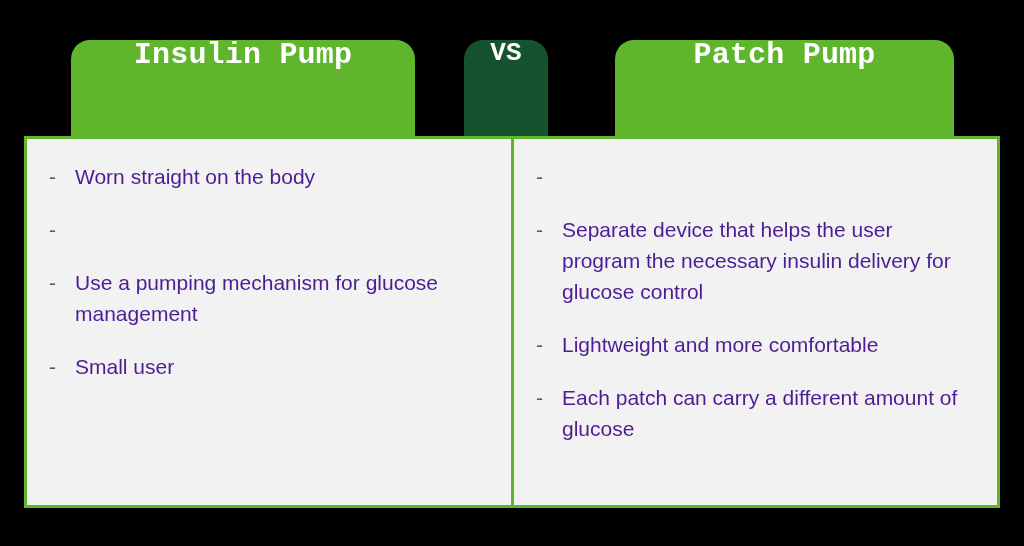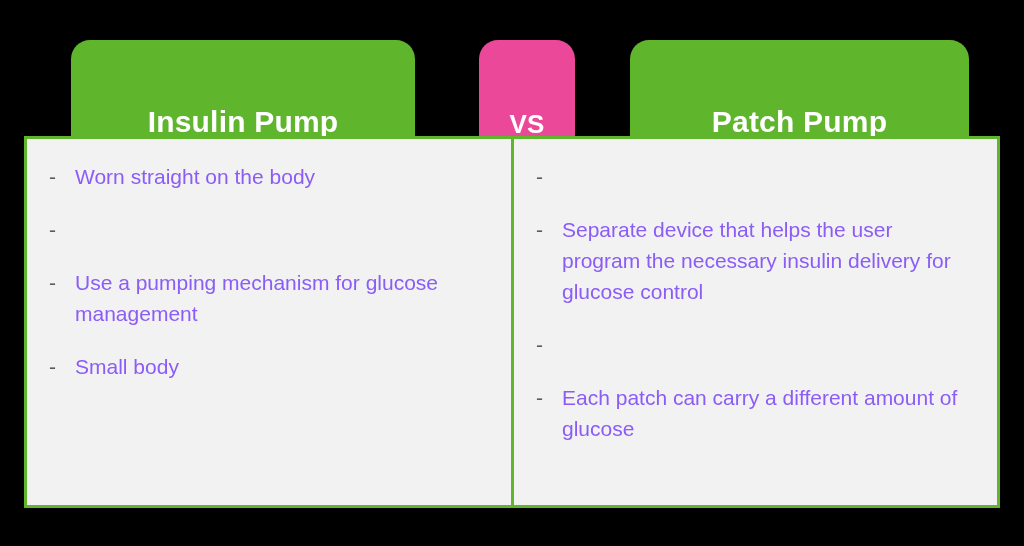--- a/index.html
+++ b/index.html
@@ -30,49 +30,50 @@
     width: 1024px;
     height: 137px;
   }
 
   .tab {
     position: absolute;
     top: 40px;
     height: 97px;
     border-radius: 19px 19px 0 0;
     display: flex;
-    align-items: flex-end;
+    align-items: flex-start;
     justify-content: center;
     box-sizing: border-box;
+    font-family: Liberation Mono, monospace;
   }
 
   .tab-label {
     color: #ffffff;
     font-weight: bold;
     letter-spacing: 0.2px;
     line-height: 1;
     white-space: nowrap;
   }
 
   .tab-left {
     left: 71px;
     width: 344px;
     background: #5FB52C;
   }
   .tab-left .tab-label { font-size: 30px; }
 
   .tab-vs {
-    left: 479px;
-    width: 96px;
-    background: #ec4899;
+    left: 464px;
+    width: 84px;
+    background: #14532d;
   }
   .tab-vs .tab-label { font-size: 26px; }
 
   .tab-right {
-    left: 630px;
+    left: 615px;
     width: 339px;
     background: #5FB52C;
   }
   .tab-right .tab-label { font-size: 30px; }
 
   
   .panel {
     position: absolute;
     left: 24px;
     top: 136px;
@@ -121,21 +122,21 @@
 
   .dash {
     flex: 0 0 auto;
     width: 26px;
     color: #5A5A5A;
     font-size: 21px;
     line-height: 31px;
   }
 
   .bullet-text {
-    color: #8b5cf6;
+    color: #4c1d95;
     font-size: 21px;
     line-height: 31px;
   }
 
   .col-left .bullet-text { max-width: 400px; }
   .col-right .bullet-text { max-width: 400px; }
 </style>
 </head>
 <body>
 
@@ -171,21 +172,21 @@
           <span class="dash">-</span>
         </li>
 
         <li class="bullet-item">
           <span class="dash">-</span>
           <span class="bullet-text">Use a pumping mechanism for glucose management</span>
         </li>
 
         <li class="bullet-item">
           <span class="dash">-</span>
-          <span class="bullet-text">Small body</span>
+          <span class="bullet-text">Small user</span>
         </li>
 
       </ul>
     </div>
 
     <div class="divider"></div>
 
     <div class="col col-right">
       <ul class="bullet-list">
 
@@ -193,20 +194,21 @@
           <span class="dash">-</span>
         </li>
 
         <li class="bullet-item">
           <span class="dash">-</span>
           <span class="bullet-text">Separate device that helps the user program the necessary insulin delivery for glucose control</span>
         </li>
 
         <li class="bullet-item">
           <span class="dash">-</span>
+          <span class="bullet-text">Lightweight and more comfortable</span>
         </li>
 
         <li class="bullet-item">
           <span class="dash">-</span>
           <span class="bullet-text">Each patch can carry a different amount of glucose</span>
         </li>
 
       </ul>
     </div>
 

